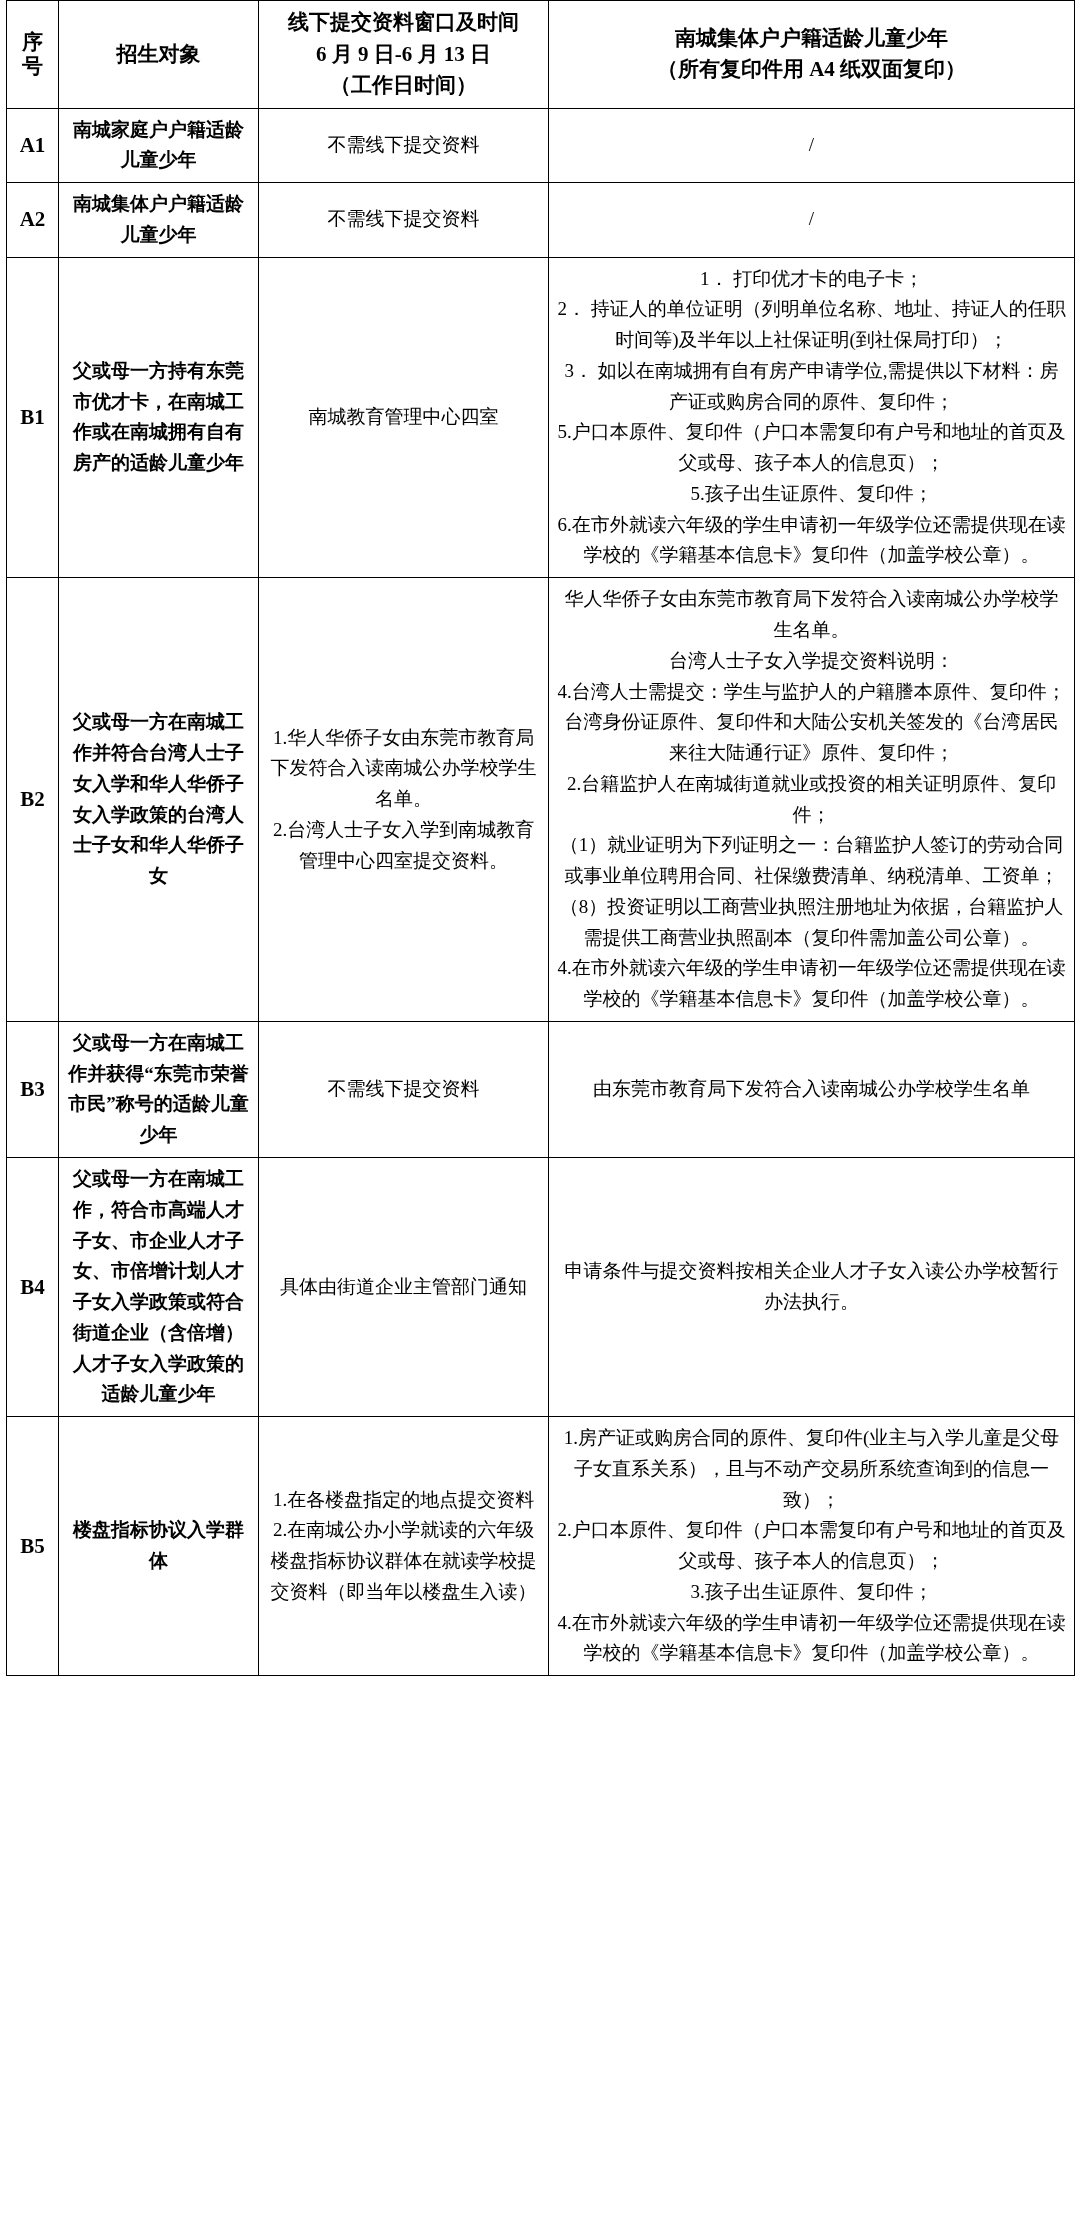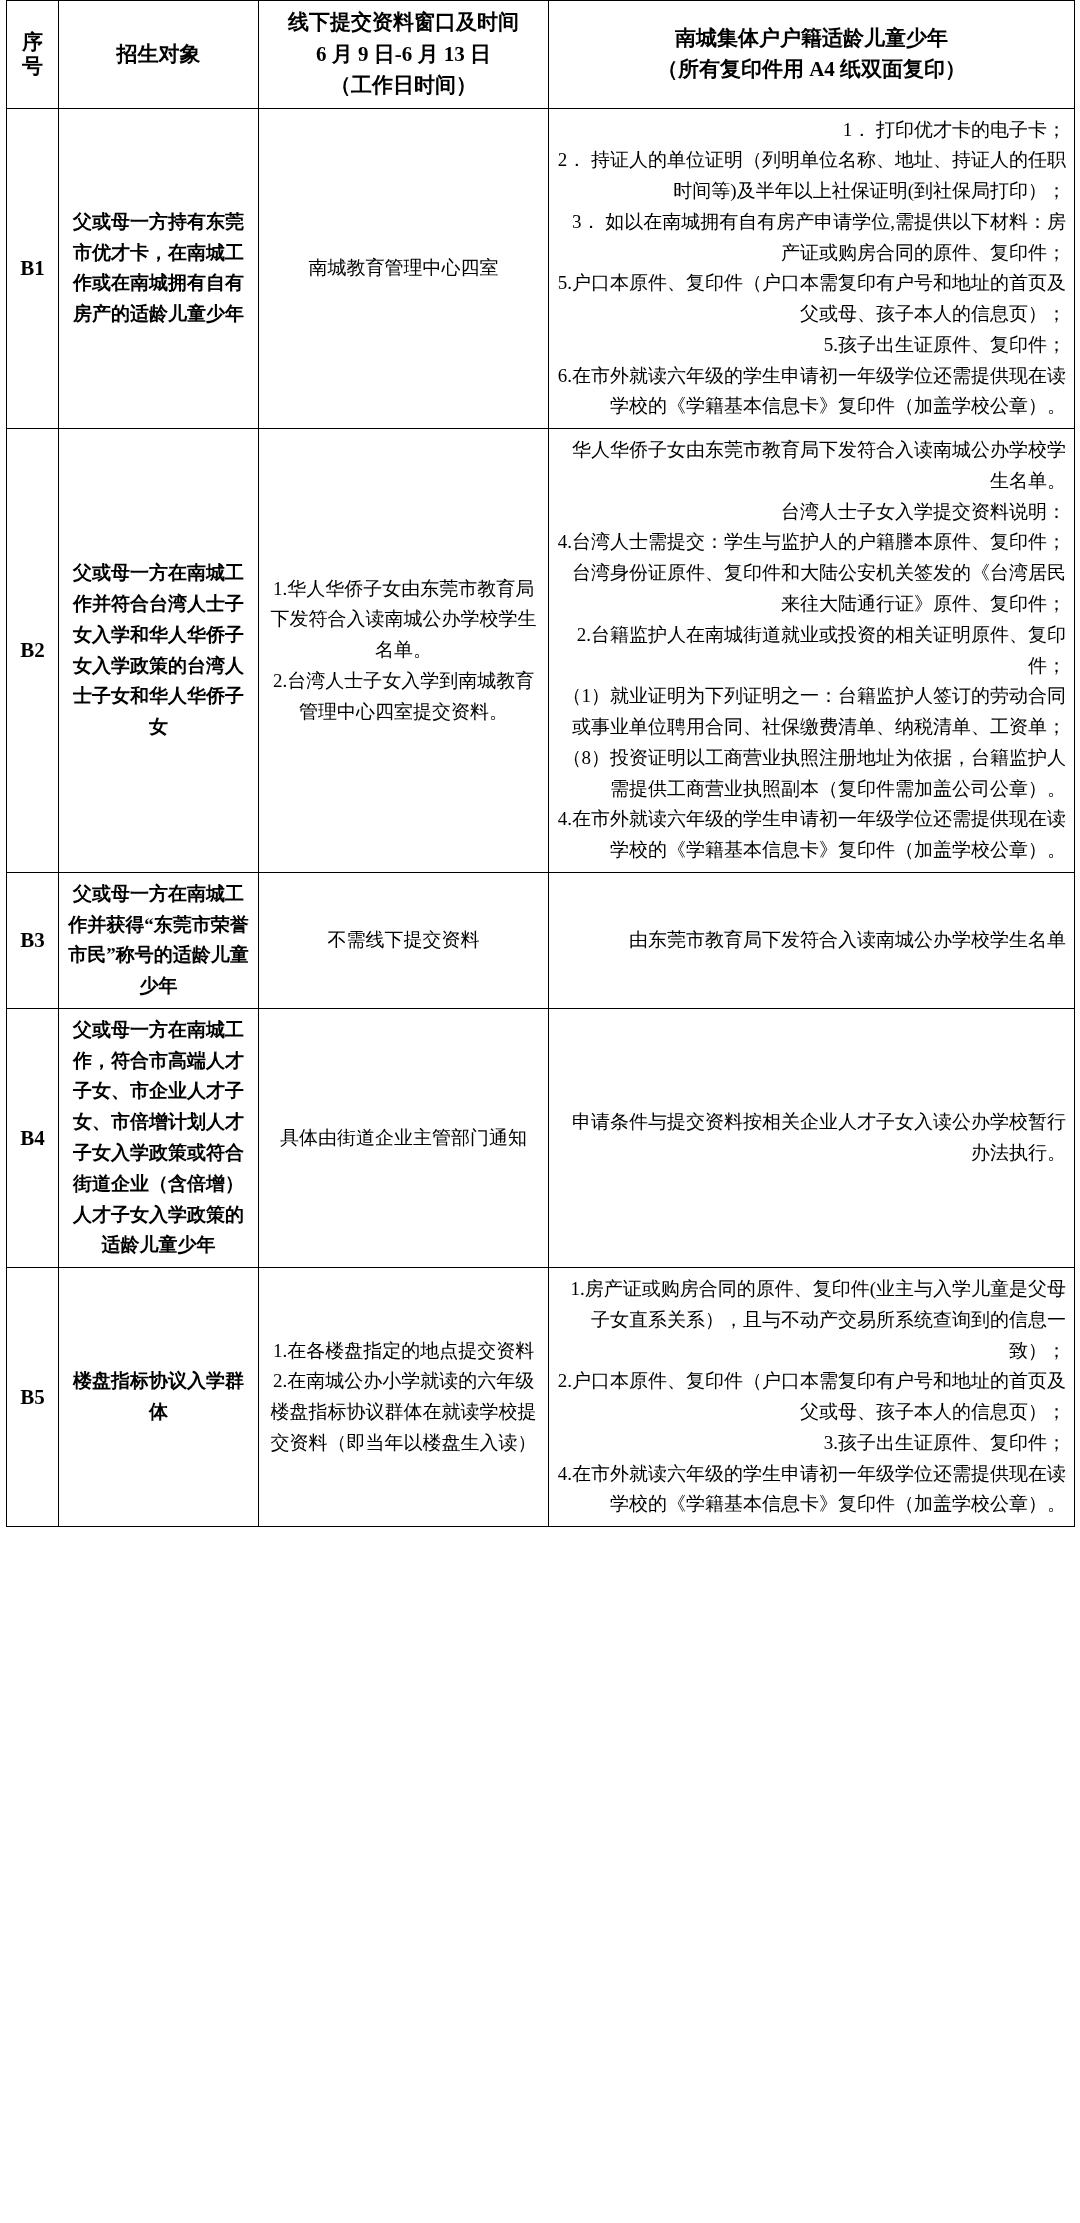--- a/index.html
+++ b/index.html
@@ -64,21 +64,21 @@
   }
   td.window {
     text-align: center;
     font-size: 19px;
     line-height: 1.62;
   }
   td.window.left {
     text-align: center;
   }
   td.req {
-    text-align: right;
+    text-align: center;
     font-size: 19px;
     line-height: 1.62;
   }
   td.req.center {
     text-align: center;
   }
   td.req p,
   td.window p,
   td.target p {
     margin: 0;
@@ -111,20 +111,36 @@
           <div>（工作日时间）</div>
         </th>
         <th>
           <div>南城集体户户籍适龄儿童少年</div>
           <div>（所有复印件用 A4 纸双面复印）</div>
         </th>
       </tr>
     </thead>
     <tbody id="tbody">
         <tr>
+          <td class="seq">A1</td>
+          <td class="target">南城家庭户户籍适龄儿童少年</td>
+          <td class="window">不需线下提交资料</td>
+          <td class="req center">
+            <p>/</p>
+          </td>
+        </tr>
+        <tr>
+          <td class="seq">A2</td>
+          <td class="target">南城集体户户籍适龄儿童少年</td>
+          <td class="window">不需线下提交资料</td>
+          <td class="req center">
+            <p>/</p>
+          </td>
+        </tr>
+        <tr>
           <td class="seq">B1</td>
           <td class="target">父或母一方持有东莞市优才卡，在南城工作或在南城拥有自有房产的适龄儿童少年</td>
           <td class="window">南城教育管理中心四室</td>
           <td class="req">
             <p>1． 打印优才卡的电子卡；</p>
             <p>2． 持证人的单位证明（列明单位名称、地址、持证人的任职时间等)及半年以上社保证明(到社保局打印）；</p>
             <p>3． 如以在南城拥有自有房产申请学位,需提供以下材料：房产证或购房合同的原件、复印件；</p>
             <p>5.户口本原件、复印件（户口本需复印有户号和地址的首页及父或母、孩子本人的信息页）；</p>
             <p>5.孩子出生证原件、复印件；</p>
             <p>6.在市外就读六年级的学生申请初一年级学位还需提供现在读学校的《学籍基本信息卡》复印件（加盖学校公章）。</p>

